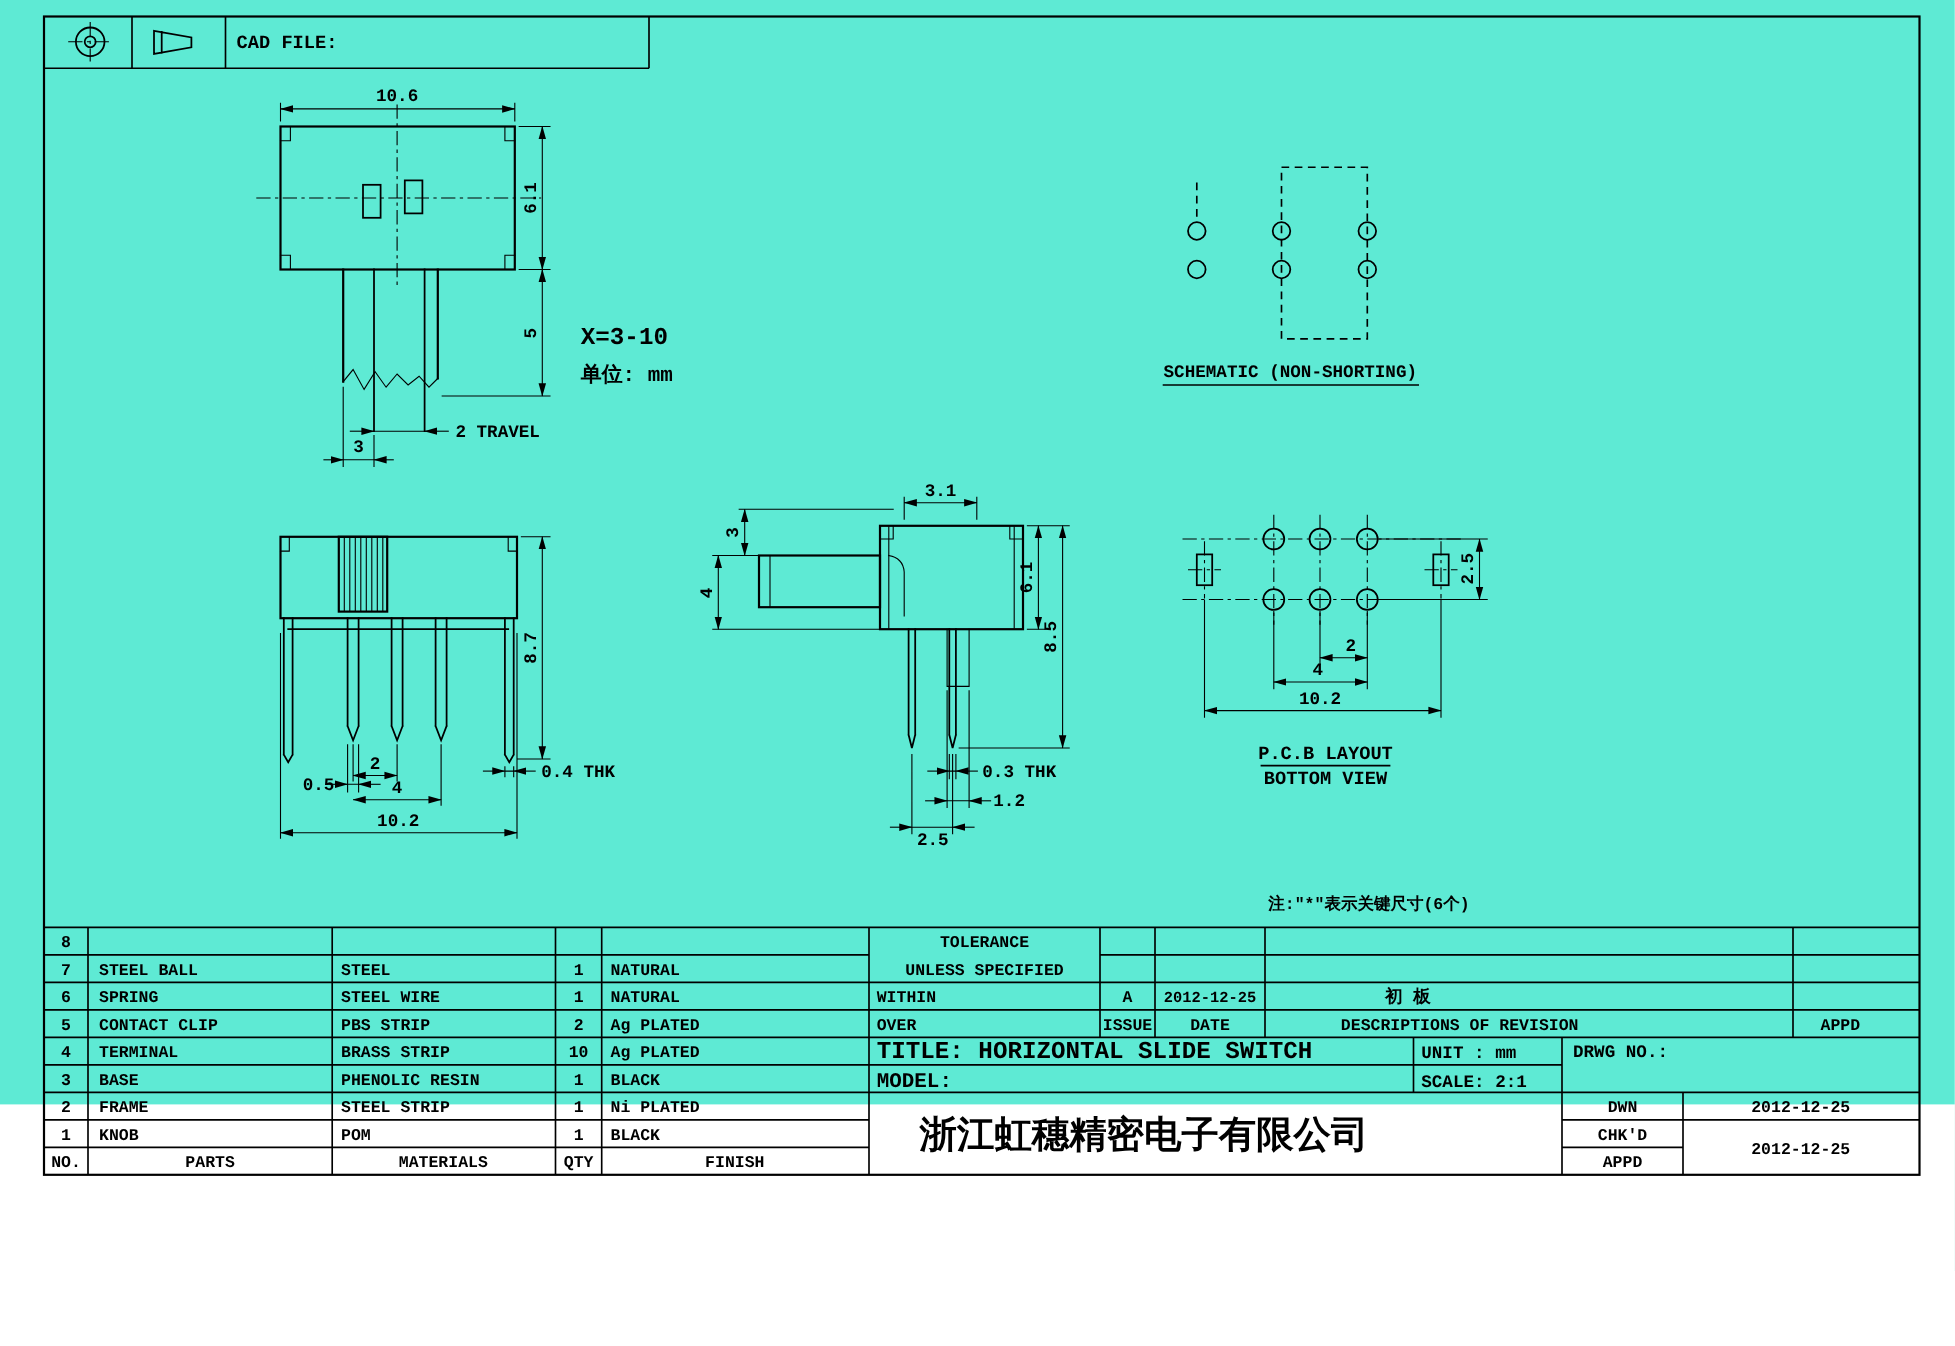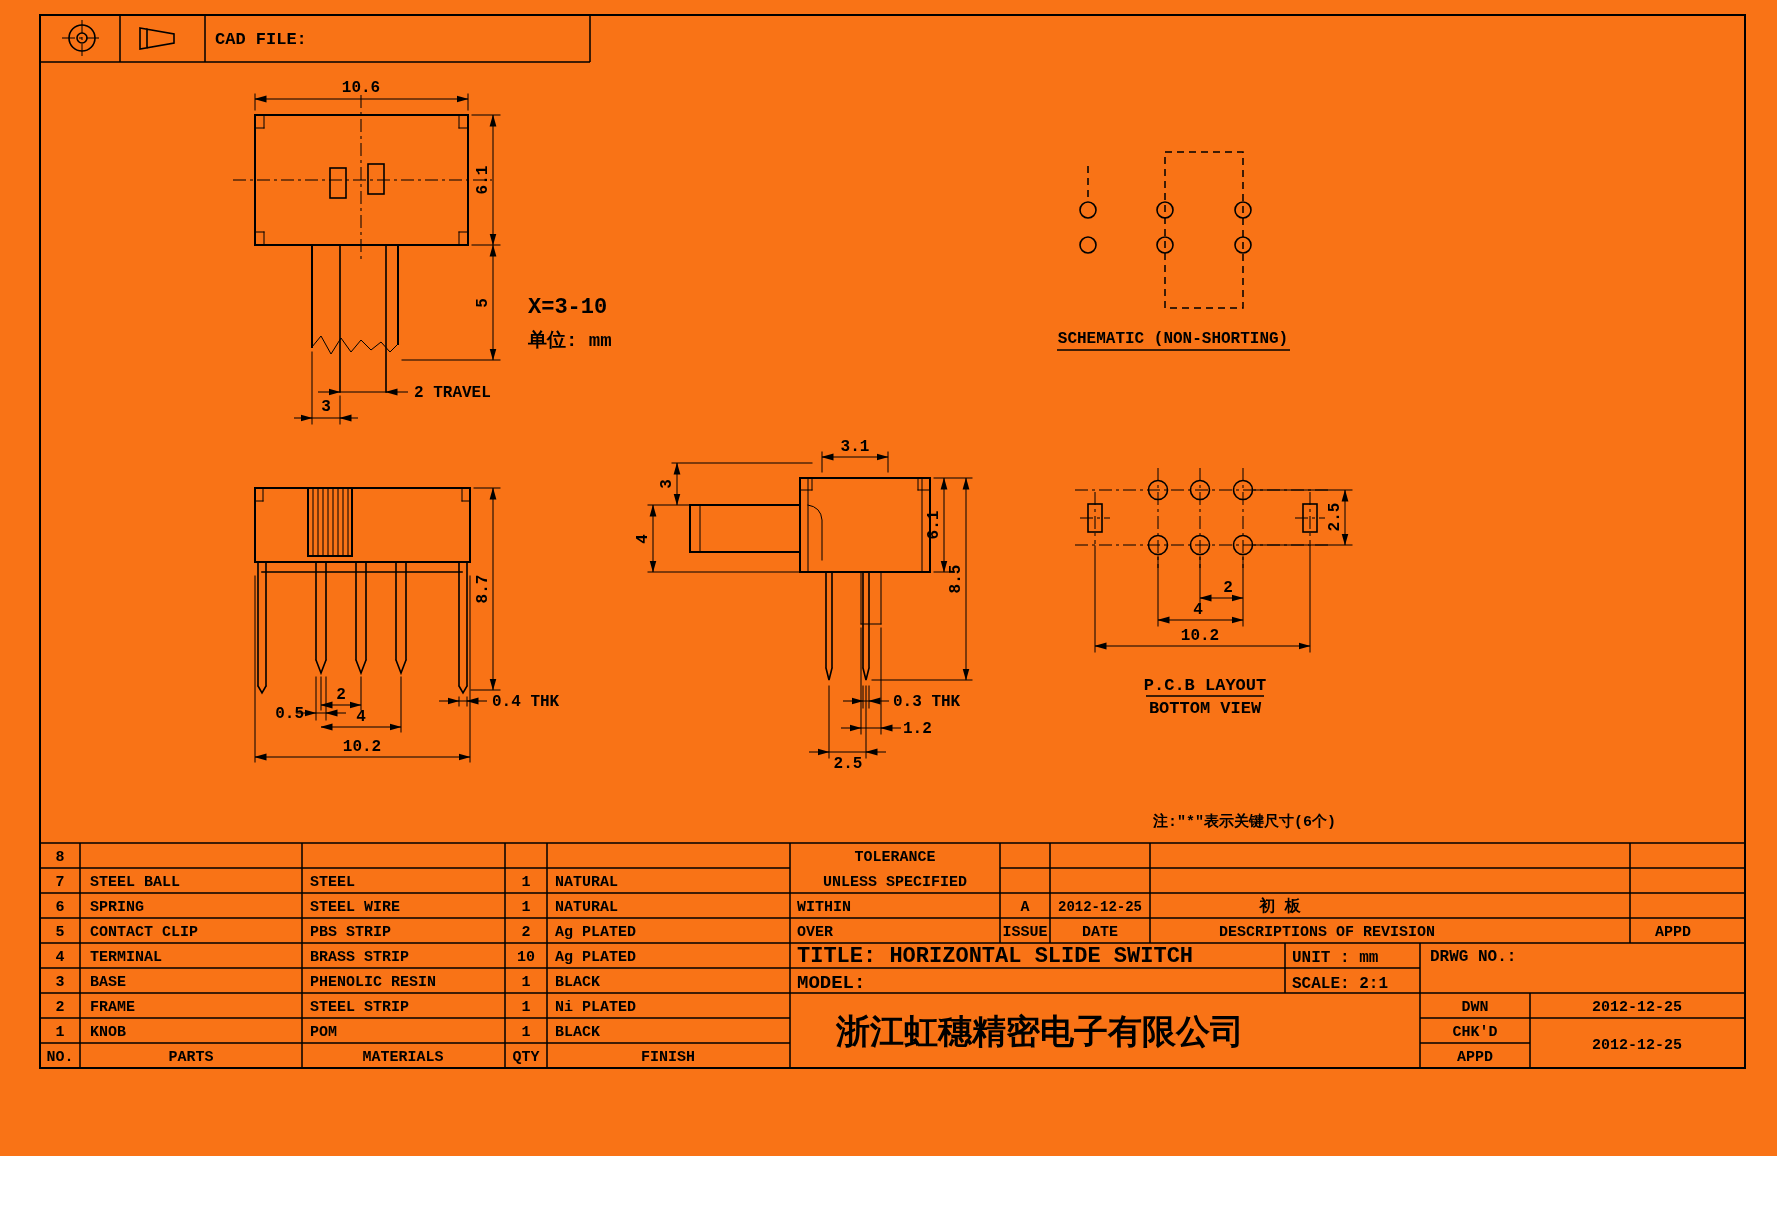--- a/index.html
+++ b/index.html
@@ -1,21 +1,21 @@
 <!DOCTYPE html>
 <html><head>
 <meta charset="utf-8">
 <style>
   * { margin:0; padding:0; box-sizing:border-box; }
   html,body { background:#fff; }
   body {
     width:1777px; height:1224px; position:relative; overflow:hidden;
     font-family:"Liberation Mono","DejaVu Sans Mono",monospace;
   }
-  .sheet { position:relative; width:1777px; height:1156px; background:#f97316;text-align:center; }
+  .sheet { position:relative; width:1777px; height:1004px; background:#5eead4;text-align:center; }
   svg { position:absolute; left:0; top:0; }
   .geo   { fill:none; stroke:#000; stroke-width:2;   stroke-linecap:square; }
   .geo15 { fill:none; stroke:#000; stroke-width:1.6; stroke-linecap:square; }
   .thin  { fill:none; stroke:#000; stroke-width:1;   stroke-linecap:square; }
   .dim   { fill:none; stroke:#000; stroke-width:1; }
   .cl    { fill:none; stroke:#000; stroke-width:1;   stroke-dasharray:13 4 3 4; }
   .dash  { fill:none; stroke:#000; stroke-width:1.5; stroke-dasharray:7 5; }
   .grid  { fill:none; stroke:#000; stroke-width:1.5; }
   .t { font-family:"Liberation Mono","DejaVu Sans Mono",monospace; font-weight:700; fill:#000; font-size:15px; }
   .s14{font-size:14px}.s16{font-size:16px}.s17{font-size:17px}.s19{font-size:19px}

